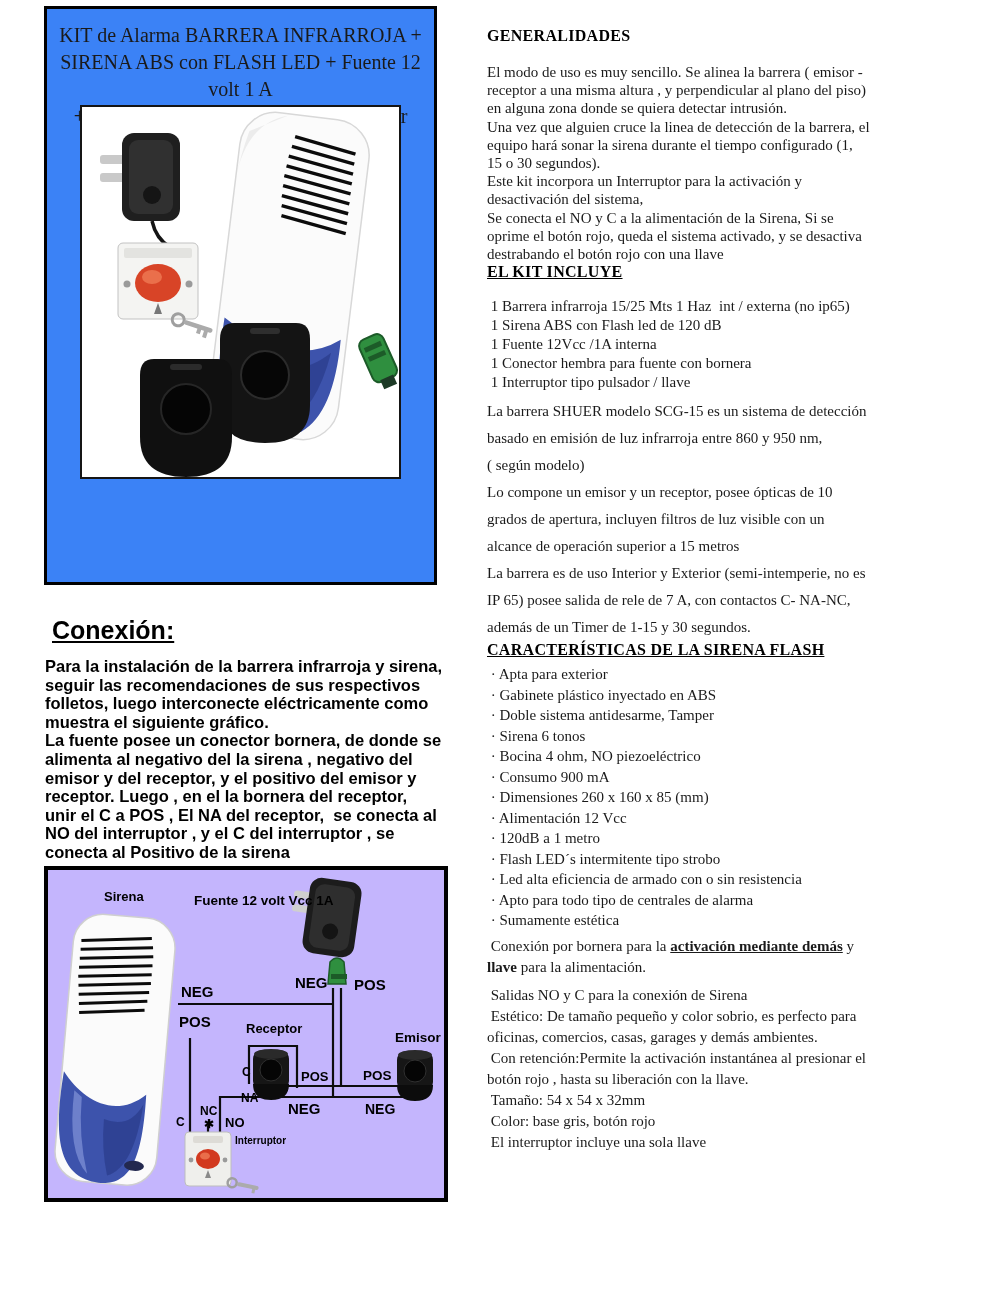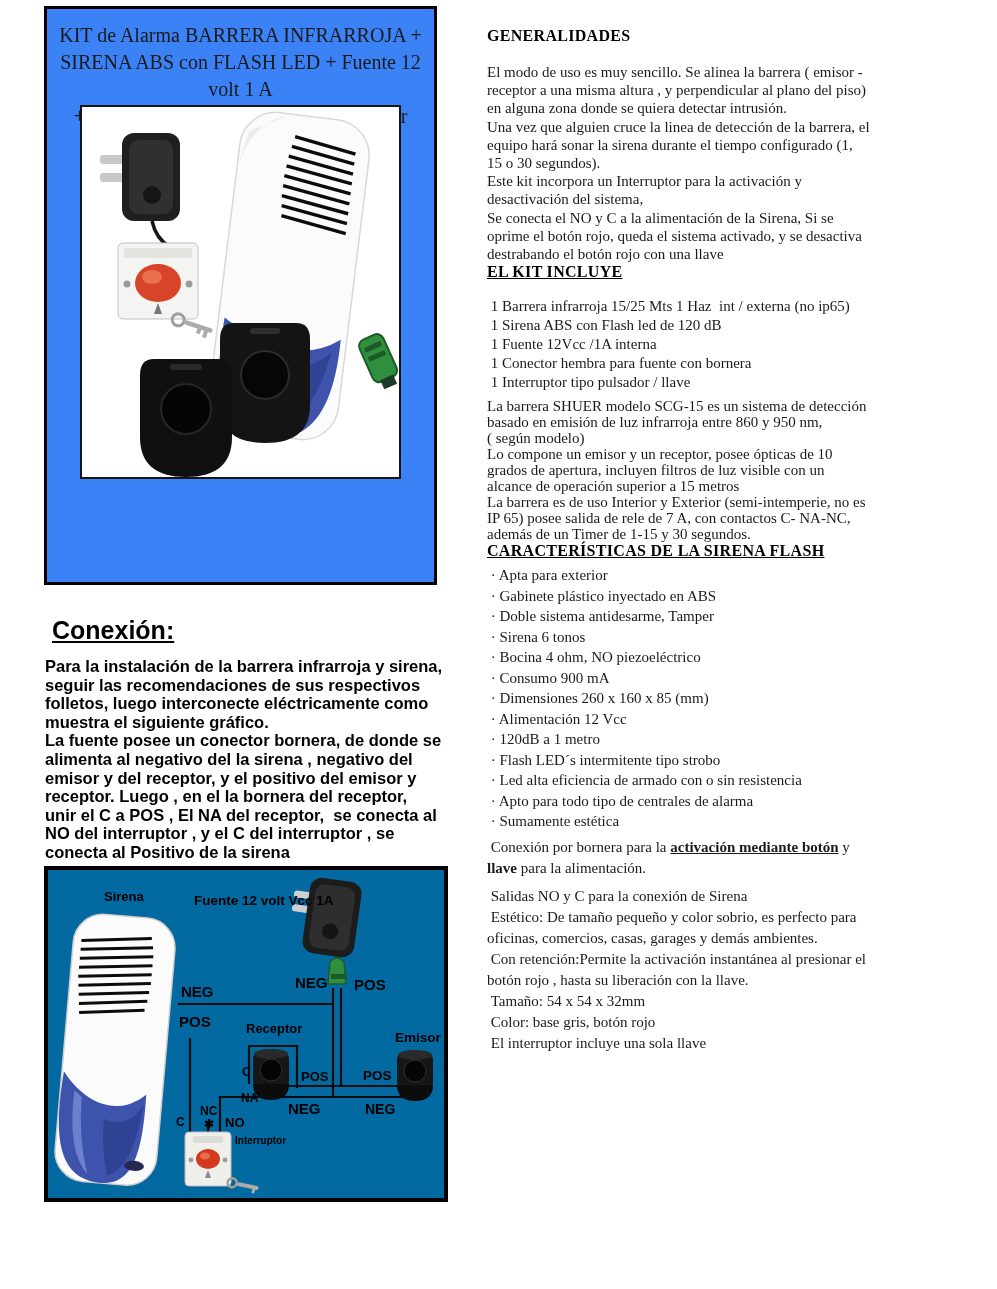--- a/index.html
+++ b/index.html
@@ -26,21 +26,21 @@
     text-decoration:underline;color:#000;
   }
   .conexion-text{
     position:absolute;left:45px;top:657px;width:404px;
     font-family:"Liberation Sans",sans-serif;font-weight:700;font-size:16.5px;
     line-height:18.6px;white-space:pre-wrap;color:#000;
   }
   
   .diagram-box{
     position:absolute;left:44px;top:866px;width:396px;height:328px;
-    border:4px solid #000;background:#0369a1;
+    border:4px solid #000;background:#c4b5fd;
   }
   .wl{
     position:absolute;font-family:"Liberation Sans",sans-serif;font-weight:700;
     color:#000;font-size:13px;line-height:13px;white-space:nowrap;
   }
   .wl-lg{font-size:15px;line-height:15px;}
   .wl-sm{font-size:12px;line-height:12px;}
   
   .rcol{
     position:absolute;left:487px;top:0;width:502px;padding-top:27px;
@@ -48,21 +48,21 @@
   }
   .rcol h3{
     margin:0;font-size:16px;font-weight:700;letter-spacing:.3px;color:#000;
   }
   .rcol h3.u{text-decoration:underline;}
   .lines{white-space:pre-wrap;}
   .g-text{margin-top:18px;line-height:18.2px;}
   .kit-head{margin-top:22px;}
   .kit-items{margin-top:16px;line-height:19px;}
   .barrera-head{margin-top:14px;}
-  .barrera-text{margin-top:6px;line-height:16px;}
+  .barrera-text{margin-top:6px;line-height:27px;}
   .caract-head{margin-top:16px;}
   .caract-items{margin-top:5px;line-height:20.5px;}
   .int-head{margin-top:16px;}
   .int-text{margin-top:5px;line-height:21px;white-space:pre-wrap;}
   .int-rest{margin-top:7px;line-height:21px;}
   .bu{font-weight:700;text-decoration:underline;}
   .b{font-weight:700;}
 </style>
 </head>
 <body>
@@ -294,21 +294,21 @@
  · Bocina 4 ohm, NO piezoeléctrico
  · Consumo 900 mA
  · Dimensiones 260 x 160 x 85 (mm)
  · Alimentación 12 Vcc
  · 120dB a 1 metro
  · Flash LED´s intermitente tipo strobo
  · Led alta eficiencia de armado con o sin resistencia
  · Apto para todo tipo de centrales de alarma
  · Sumamente estética</div>
 
-  <div class="int-text"><span> Conexión por bornera para la </span><span class="bu">activación mediante botón</span><span> y</span><br><span class="b">llave</span><span> para la alimentación.</span></div>
+  <div class="int-text"><span> Conexión por bornera para la </span><span class="bu">activación mediante demás</span><span> y</span><br><span class="b">llave</span><span> para la alimentación.</span></div>
   <div class="lines int-rest"> Salidas NO y C para la conexión de Sirena
  Estético: De tamaño pequeño y color sobrio, es perfecto para
 oficinas, comercios, casas, garages y demás ambientes.
  Con retención:Permite la activación instantánea al presionar el
 botón rojo , hasta su liberación con la llave.
  Tamaño: 54 x 54 x 32mm
  Color: base gris, botón rojo
  El interruptor incluye una sola llave</div>
 
 </div>

